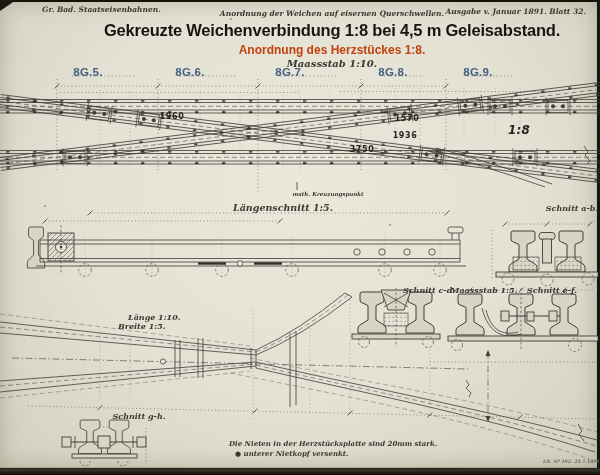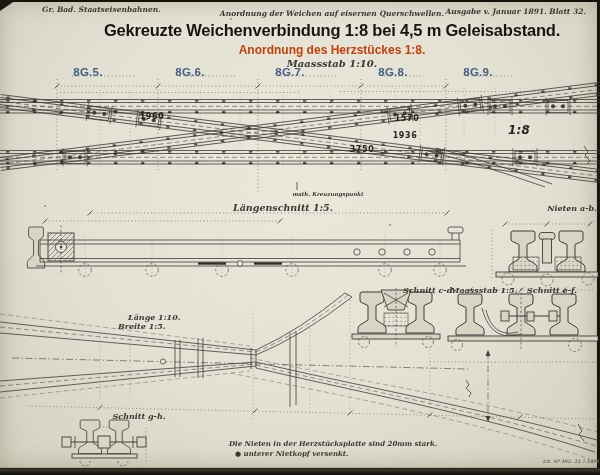--- a/index.html
+++ b/index.html
@@ -280,29 +280,29 @@
 <div class="txt title ctr" style="left:300px;top:21px">Gekreuzte Weichenverbindung 1:8 bei 4,5 m Geleisabstand.</div>
 <div class="txt subtitle ctr" style="left:300px;top:43px">Anordnung des Herzstückes 1:8.</div>
 <div class="txt scr scalenote ctr" style="left:300px;top:58px">Maassstab 1:10.</div>
 
 <div class="txt gauge ctr" style="left:56px;top:66px">8G.5.</div>
 <div class="txt gauge ctr" style="left:158px;top:66px">8G.6.</div>
 <div class="txt gauge ctr" style="left:258px;top:66px">8G.7.</div>
 <div class="txt gauge ctr" style="left:361px;top:66px">8G.8.</div>
 <div class="txt gauge ctr" style="left:446px;top:66px">8G.9.</div>
 
-<div class="txt dim ctr" style="left:120px;top:112px">1960</div>
+<div class="txt dim ctr" style="left:140px;top:112px">1960</div>
 <div class="txt dim ctr" style="left:375px;top:114px">1570</div>
 <div class="txt dim ctr" style="left:373px;top:131px">1936</div>
 <div class="txt dim ctr" style="left:330px;top:145px">3750</div>
 <div class="txt dim small ctr" style="left:487px;top:123px">1:8</div>
 <div class="txt scr tiny ctr" style="left:296px;top:191px">math. Kreuzungspunkt</div>
 
 <div class="txt scr seclbl-lg ctr" style="left:251px;top:202px">Längenschnitt 1:5.</div>
-<div class="txt scr seclbl ctr" style="left:540px;top:203px">Nieten a-b.</div>
+<div class="txt scr seclbl ctr" style="left:540px;top:203px">Schnitt a-b.</div>
 <div class="txt scr seclbl ctr" style="left:397px;top:285px">Schnitt c-d.</div>
 <div class="txt scr seclbl ctr" style="left:452px;top:285px">Maassstab 1:5.</div>
 <div class="txt scr seclbl ctr" style="left:520px;top:285px">Schnitt e-f.</div>
 <div class="txt scr seclbl" style="left:96px;top:312px">Länge 1:10.</div>
 <div class="txt scr seclbl" style="left:86px;top:321px">Breite 1:5.</div>
 <div class="txt scr seclbl ctr" style="left:107px;top:411px">Schnitt g-h.</div>
 
 <div class="txt scr note" style="left:197px;top:439px">Die Nieten in der Herzstücksplatte sind 20mm stark.</div>
 <div class="txt scr note" style="left:203px;top:449px">
   <span style="font-style:normal">●</span>

